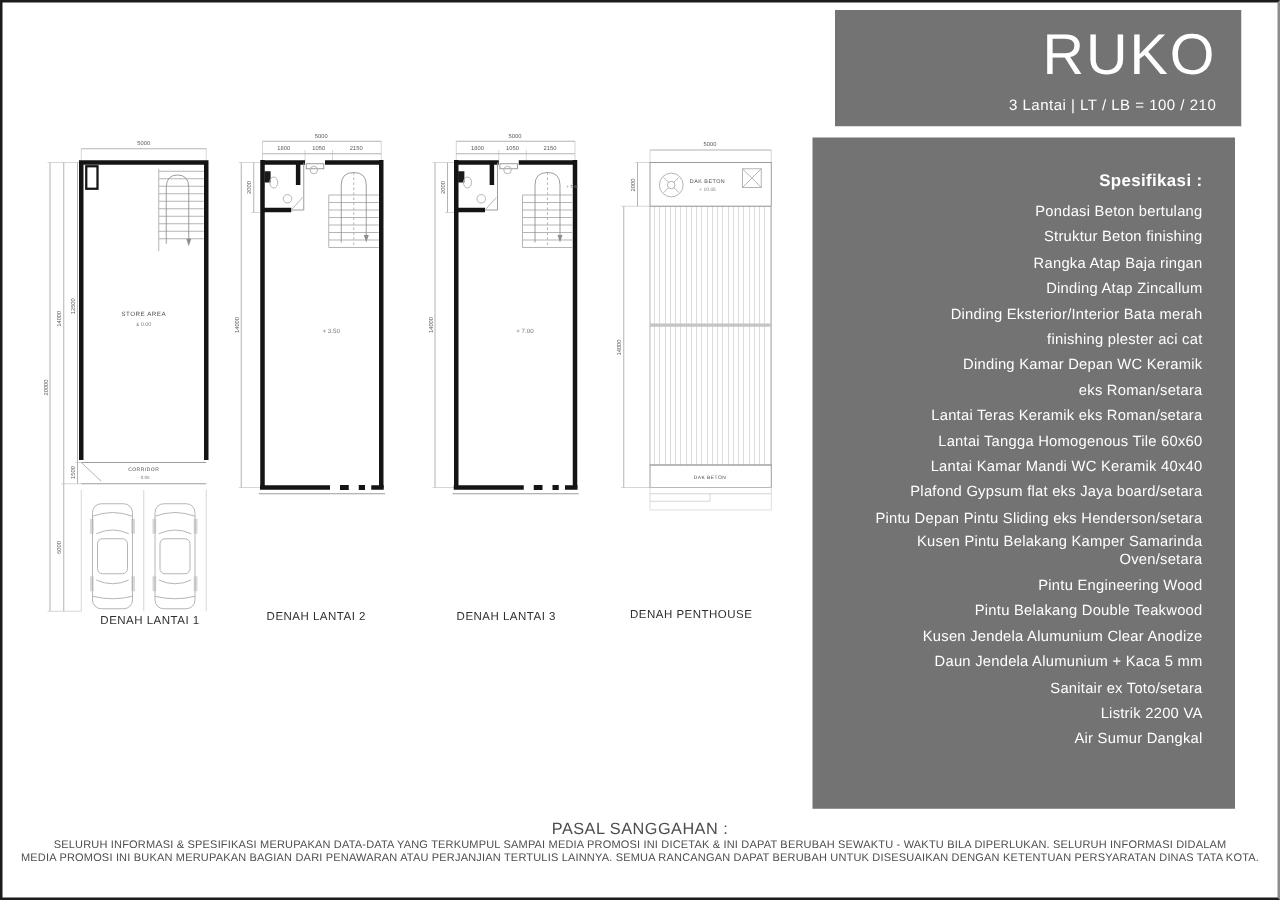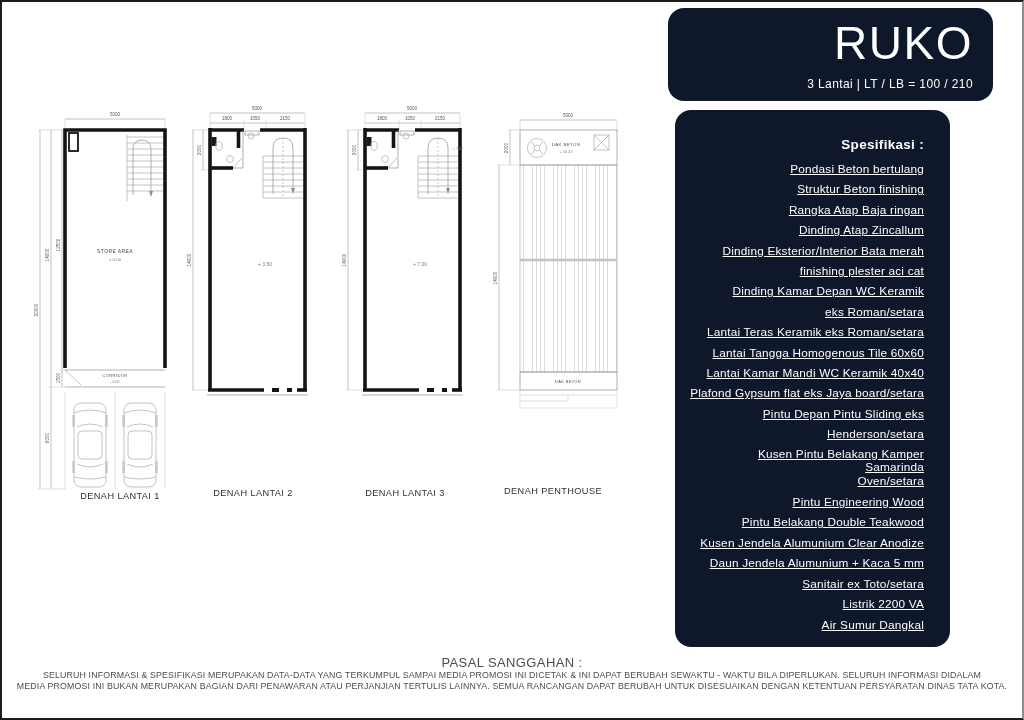--- a/index.html
+++ b/index.html
@@ -1,29 +1,29 @@
 <!DOCTYPE html>
 <html><head>
 <meta charset="utf-8">
 <style>
   html,body{margin:0;padding:0;background:#ffffff;}
   .page{position:relative;width:1024px;height:720px;background:#ffffff;
         border:2px solid #1c1c1c;border-right-color:#8d8d8d;box-sizing:border-box;
         font-family:"Liberation Sans",sans-serif;overflow:hidden;}
-  .panel{position:absolute;background:#0f172a;color:#ffffff;border-radius:16px;}
+  .panel{position:absolute;background:#737373;color:#ffffff;}
   .panel-top{left:666px;top:6px;width:325px;height:93px;text-align:right;
              padding-right:20px;box-sizing:border-box;}
   .ruko-title{font-size:46px;letter-spacing:1.5px;margin-top:8px;font-weight:400;}
   .ruko-sub{font-size:12px;margin-top:7px;letter-spacing:0.4px;}
-  .panel-specs{left:673px;top:108px;width:275px;height:537px;
+  .panel-specs{left:648px;top:108px;width:338px;height:537px;
                padding-top:27px;box-sizing:border-box;}
   .spec-heading{font-size:13.5px;font-weight:bold;text-align:right;
                 padding-right:26px;letter-spacing:0.3px;margin-bottom:7px;}
   .spec-line{font-size:11.8px;line-height:20.4px;text-align:right;
-             padding-right:26px;white-space:pre-line;letter-spacing:0.2px;text-decoration:underline;}
+             padding-right:26px;white-space:pre-line;letter-spacing:0.2px;}
   .plan-svg{position:absolute;}
   .roof-stripes{position:absolute;left:518px;top:163px;width:97px;height:207px;
      background:repeating-linear-gradient(90deg,#ffffff 0px,#ffffff 3.4px,#dcdcdc 3.4px,#dcdcdc 4.2px);}
   .disclaimer{position:absolute;left:0;right:0;top:653px;text-align:center;color:#4d4d4d;}
   .disc-head{font-size:13px;letter-spacing:0.4px;}
   .disc-line{font-size:8.8px;line-height:11.4px;letter-spacing:0.15px;}
   svg text{font-family:"Liberation Sans",sans-serif;}
   .dimline{stroke:#9a9a9a;stroke-width:0.6;}
   .ext{stroke:#bdbdbd;stroke-width:0.5;}
   .dimt{fill:#5a5a5a;font-size:4.6px;}

